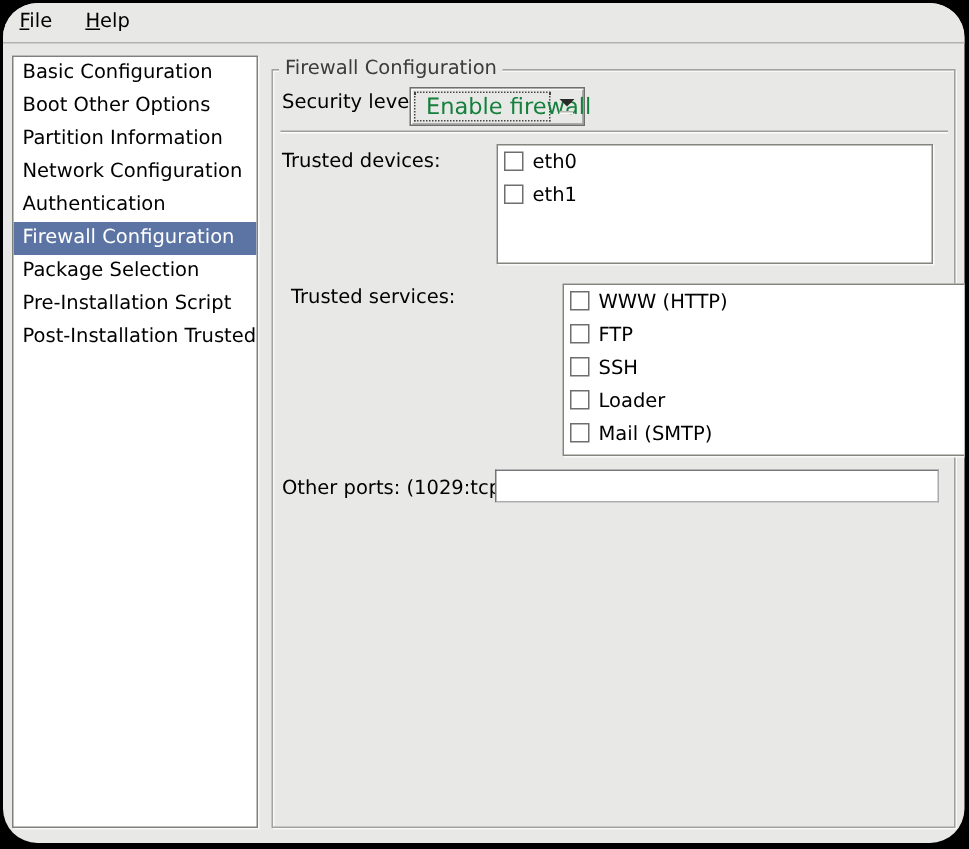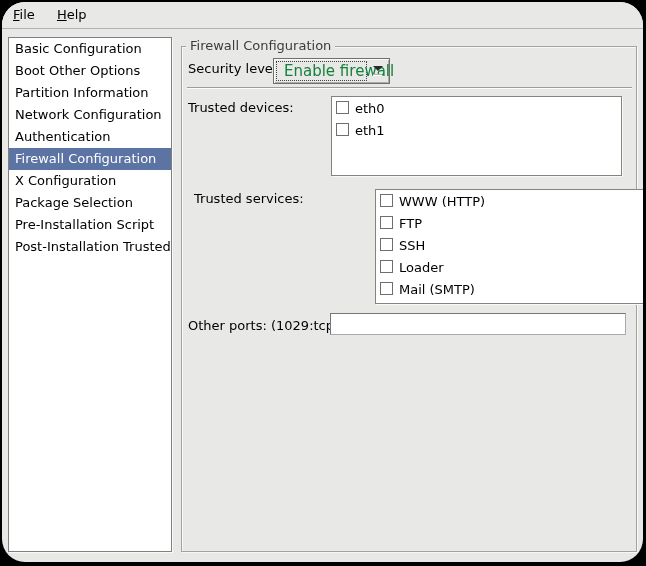--- a/index.html
+++ b/index.html
@@ -122,21 +122,20 @@
       <span class="menu-item"><span class="accel">H</span><span>elp</span></span>
     </div>
 
     <div class="sidebar">
       <div class="side-item">Basic Configuration</div>
       <div class="side-item">Boot Other Options</div>
       <div class="side-item">Partition Information</div>
       <div class="side-item">Network Configuration</div>
       <div class="side-item">Authentication</div>
       <div class="side-item selected">Firewall Configuration</div>
-      <div class="side-item">X Configuration</div>
       <div class="side-item">Package Selection</div>
       <div class="side-item">Pre-Installation Script</div>
       <div class="side-item">Post-Installation Trusted</div>
     </div>
 
     <div class="frame">
       <span class="frame-title">Firewall Configuration</span>
 
       <span class="flabel" style="left:6px;top:13px;">Security level:</span>
       <div class="combo">

